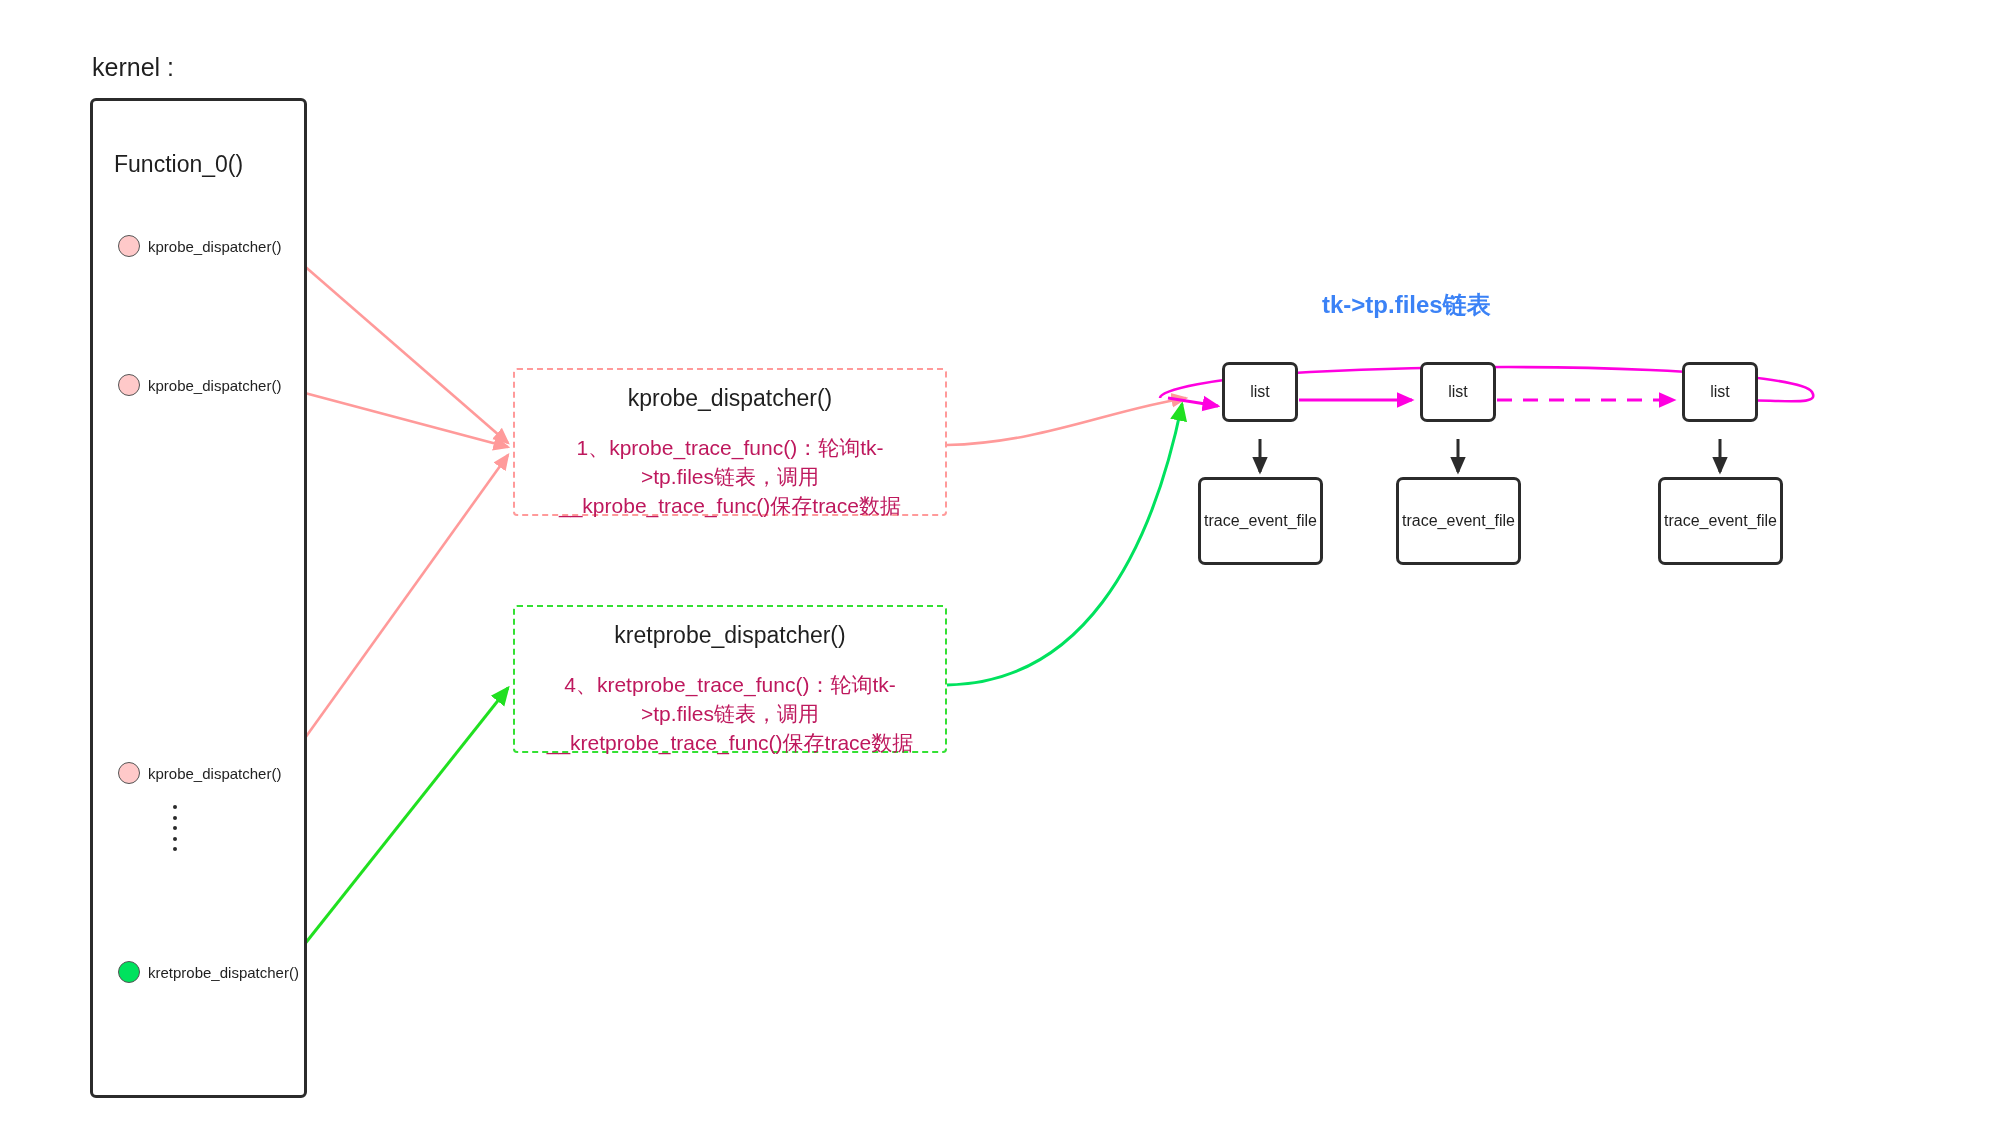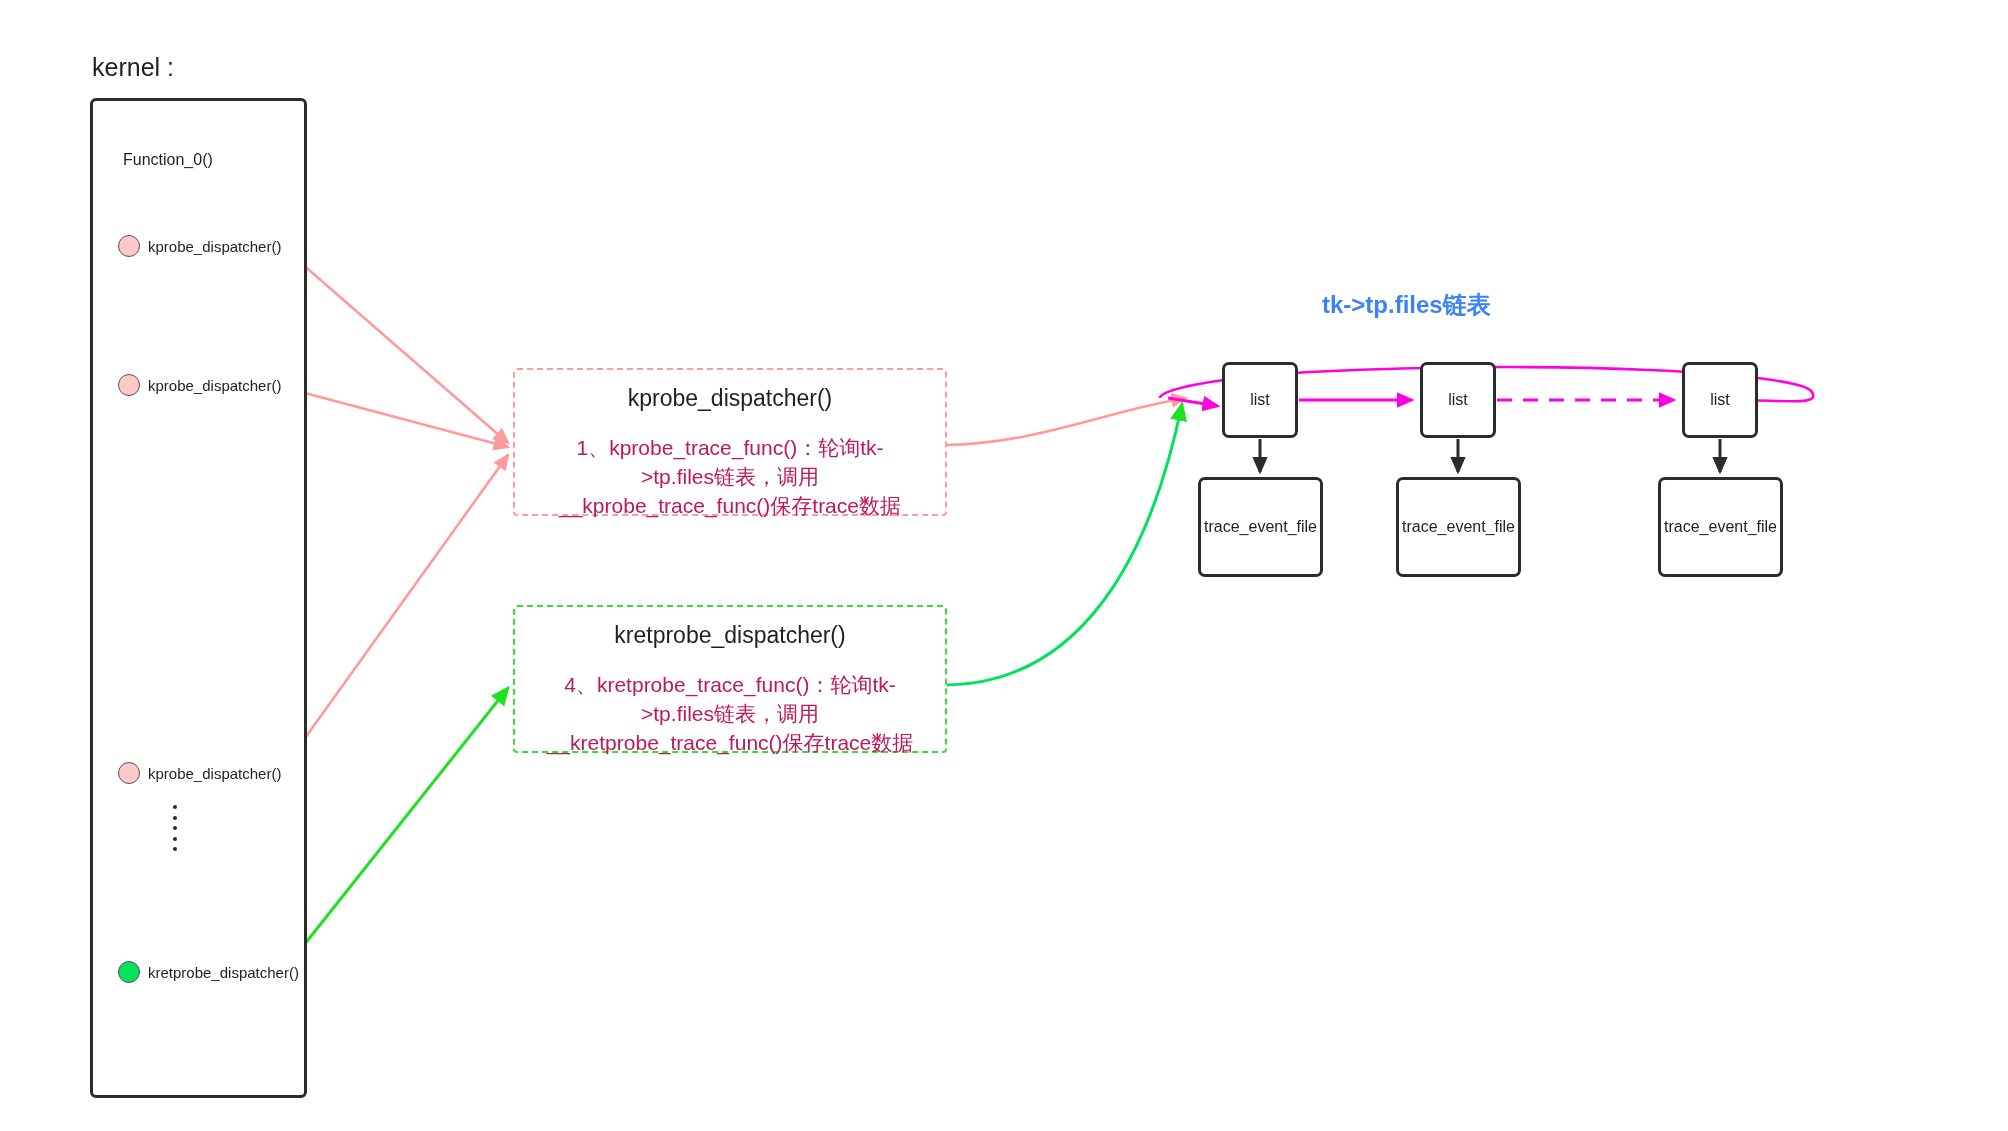--- a/index.html
+++ b/index.html
@@ -47,23 +47,23 @@
     left: 90px;
     top: 98px;
     width: 217px;
     height: 1000px;
     border: 3px solid #2b2b2b;
     border-radius: 6px;
     box-sizing: border-box;
     background: #ffffff;
   }
   #function0-label {
-    left: 123px;
+    left: 114px;
     top: 150px;
-    font-size: 16px;
+    font-size: 23px;
   }
   
   .probe-row {
     position: absolute;
     display: flex;
     align-items: center;
     gap: 8px;
   }
   .probe-dot {
     width: 22px;
@@ -147,26 +147,26 @@
     box-sizing: border-box;
     border: 3px solid #2b2b2b;
     border-radius: 7px;
     background: #ffffff;
     display: flex;
     align-items: center;
     justify-content: center;
   }
   .node-box.list-node {
     width: 76px;
-    height: 76px;
+    height: 60px;
     font-size: 16px;
   }
   .node-box.file-node {
     width: 125px;
-    height: 100px;
+    height: 88px;
     font-size: 16px;
   }
   .node-box span { white-space: pre; }
 </style>
 </head>
 <body>
 
 <div id="canvas">
 
   <svg class="svg-layer" viewBox="0 0 2008 1131" xmlns="http://www.w3.org/2000/svg">

